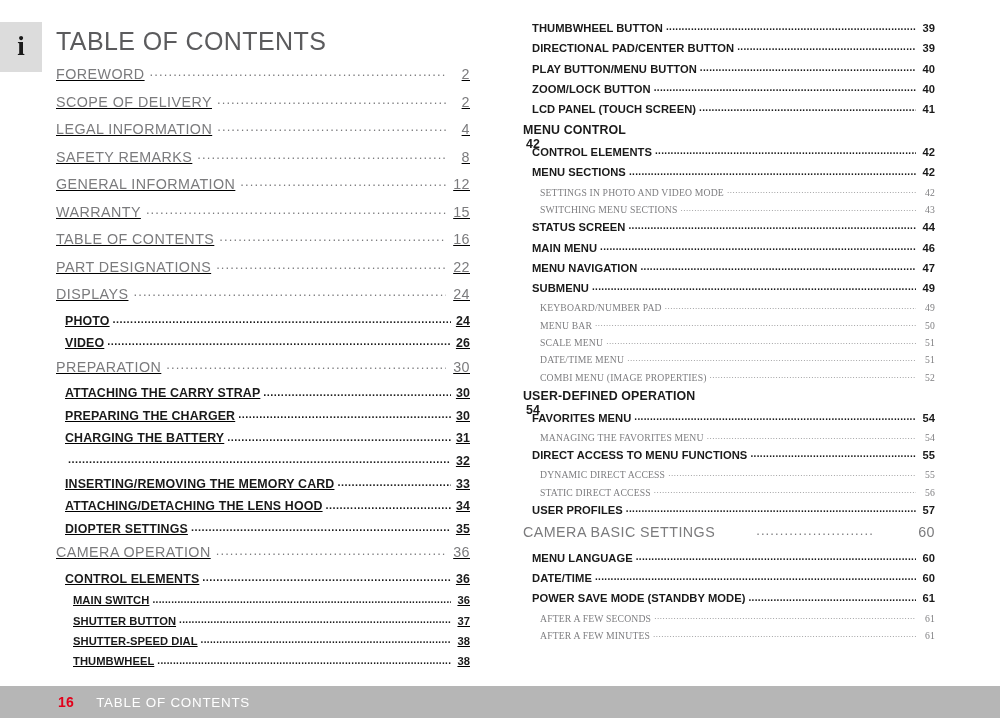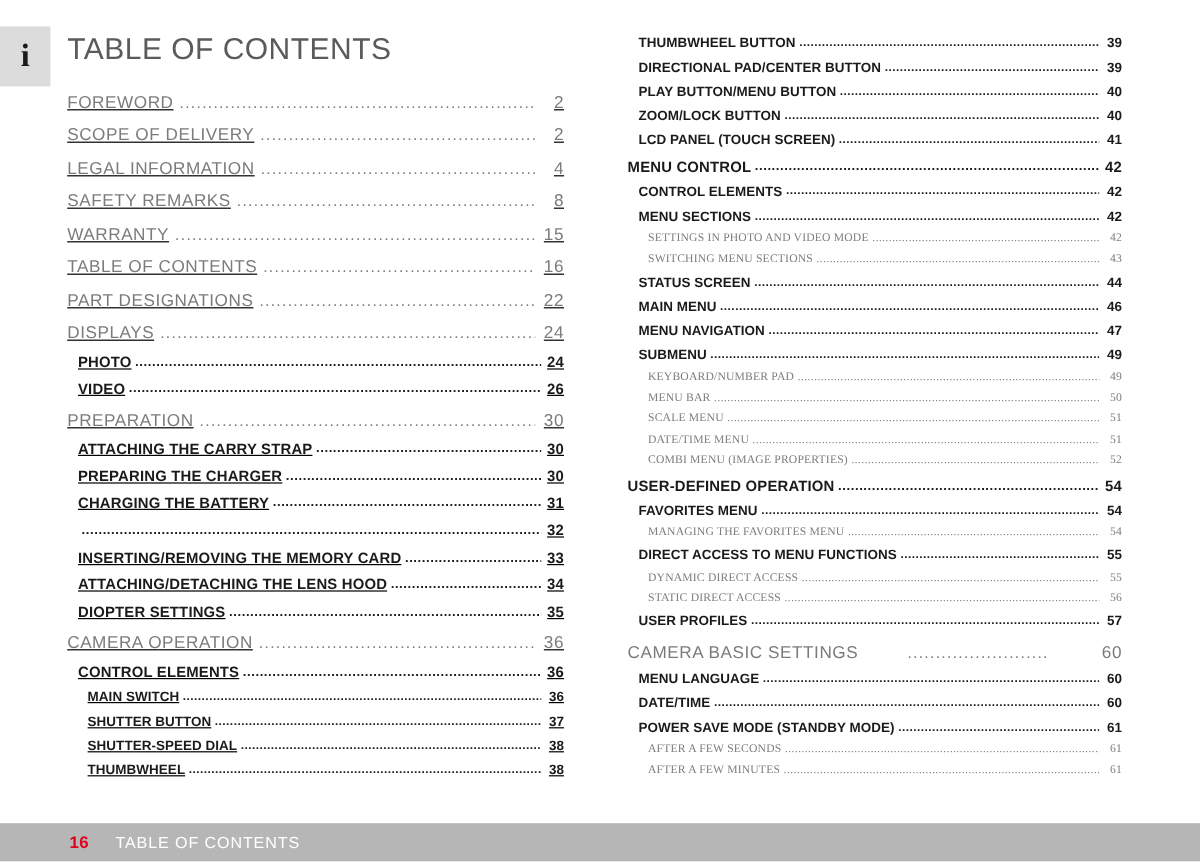--- a/index.html
+++ b/index.html
@@ -52,21 +52,21 @@
   .col {
     position: absolute;
     top: 0;
   }
   #col-left  { left: 56px;  width: 414px; top: 66px; text-decoration: underline; }
   #col-right { left: 523px; width: 412px; top: 22px; }
 
   
   .toc-row {
     display: flex;
-    align-items: flex-end;
+    align-items: flex-start;
     white-space: nowrap;
     width: 100%;
   }
   .toc-title { flex: 0 0 auto; }
   .toc-dots {
     flex: 1 1 auto;
     overflow: hidden;
     margin: 0 2px 0 3px;
     position: relative;
     height: 1em;
@@ -128,21 +128,21 @@
     letter-spacing: 0.15px;
     height: 17.3px;
     padding-left: 24px;
     font-family: Liberation Serif, serif;
   }
   .lvl4 .toc-dots { margin: 0 2px 0 3px; }
   .lvl4 .toc-dots::after { font-size: 9px; letter-spacing: 0.5px; bottom: 1px; }
 
   
   #col-right .lvl1 { padding-left: 0px; gap: 36px; }
-  #col-right .lvl2 { padding-left: 0px; }
+  #col-right .lvl2 { padding-left: 0px; flex-direction: column; }
   #col-right .lvl3 { padding-left: 9px; }
   #col-right .lvl4 { padding-left: 17px; }
 
   
   #footer-bar {
     position: absolute;
     left: 0; top: 686px;
     width: 1000px; height: 32px;
     background: #b6b6b6;
     display: flex;
@@ -189,20 +189,25 @@
         <span class="toc-title">LEGAL INFORMATION</span>
         <span class="toc-dots"></span>
         <span class="toc-page">4</span>
       </div>
       <div class="toc-row lvl1">
         <span class="toc-title">SAFETY REMARKS</span>
         <span class="toc-dots"></span>
         <span class="toc-page">8</span>
       </div>
       <div class="toc-row lvl1">
+        <span class="toc-title">GENERAL INFORMATION</span>
+        <span class="toc-dots"></span>
+        <span class="toc-page">12</span>
+      </div>
+      <div class="toc-row lvl1">
         <span class="toc-title">WARRANTY</span>
         <span class="toc-dots"></span>
         <span class="toc-page">15</span>
       </div>
       <div class="toc-row lvl1">
         <span class="toc-title">TABLE OF CONTENTS</span>
         <span class="toc-dots"></span>
         <span class="toc-page">16</span>
       </div>
       <div class="toc-row lvl1">

